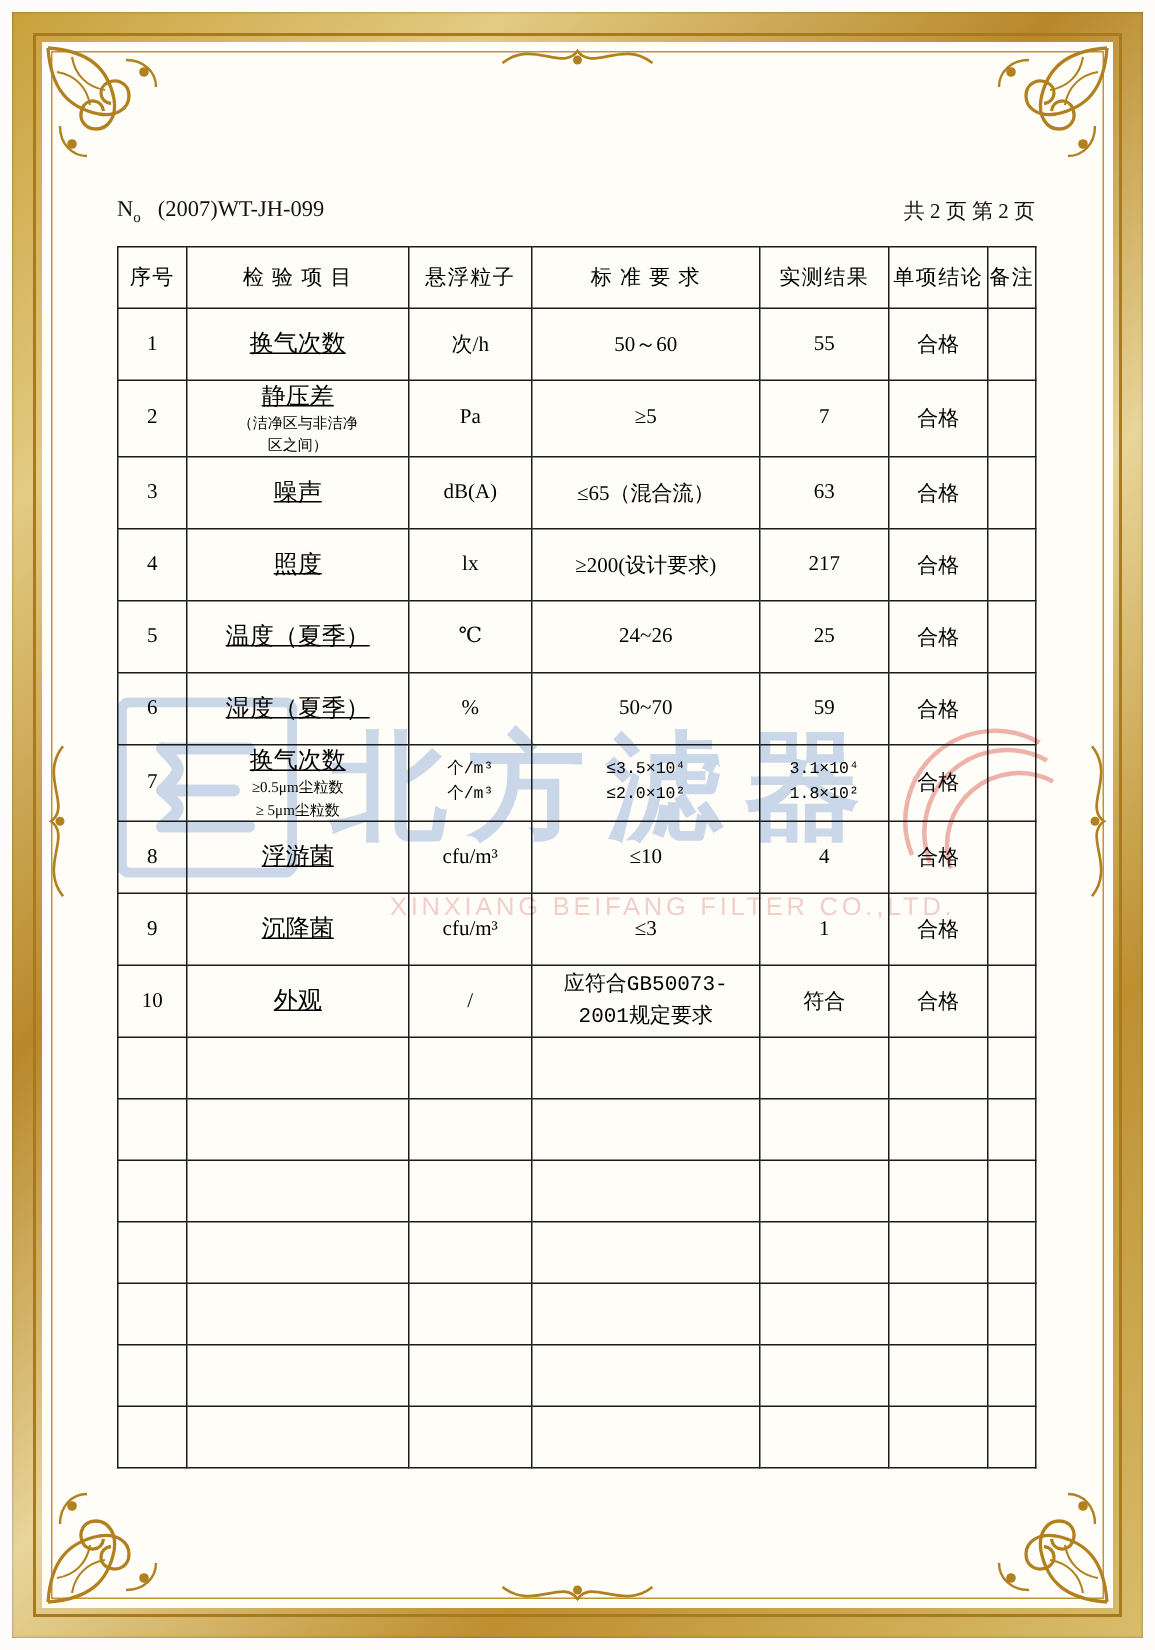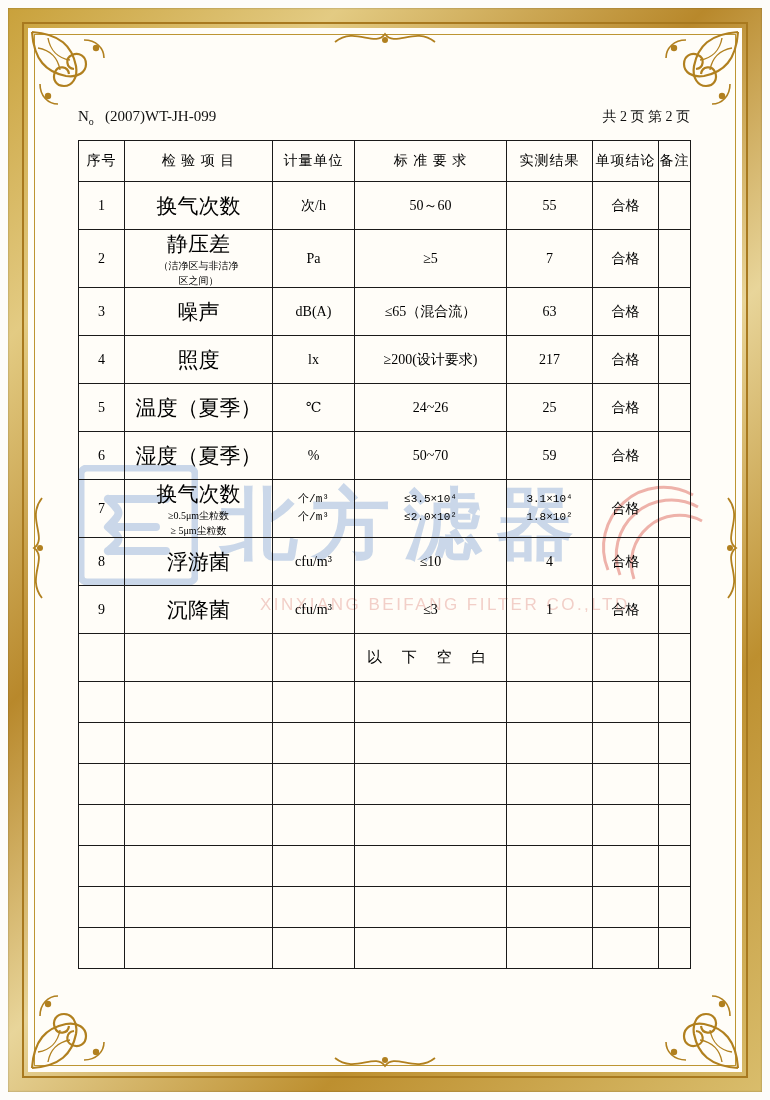--- a/index.html
+++ b/index.html
@@ -63,21 +63,21 @@
   }
   .edge-orn.top { left: 50%; top: 24px; transform: translateX(-50%); }
   .edge-orn.bottom { left: 50%; bottom: 24px; transform: translateX(-50%) scaleY(-1); }
   .edge-orn.left { left: 24px; top: 50%; transform: translateY(-50%); }
   .edge-orn.right { right: 24px; top: 50%; transform: translateY(-50%) scaleX(-1); }
 
   
   .content {
     position: absolute;
     left: 56px;
-    top: 108px;
+    top: 132px;
     width: 658px;
   }
 
   .doc-header {
     position: relative;
     height: 26px;
     font-size: 15px;
     color: #111;
   }
   .doc-no {
@@ -129,21 +129,21 @@
     height: 47px;
   }
   .c-no    { width: 46px; }
   .c-item  { width: 148px; }
   .c-unit  { width: 82px; }
   .c-std   { width: 152px; }
   .c-res   { width: 86px; }
   .c-conc  { width: 66px; }
   .c-note  { width: 32px; }
 
-  .item-main { font-size: 21px; }
+  .item-main { font-size: 16px; text-decoration: underline; }
   .item-sub  { font-size: 10px; line-height: 1.25; display: block; margin-top: 2px; }
   .sub { font-size: 9px; vertical-align: sub; }
 
   .two-line { line-height: 1.5; font-size: 13px; font-family: Liberation Mono, monospace; }
   .two-line .l { display: block; }
   .small-line { font-size: 11px; line-height: 1.55; display:block; }
 
   .blank-note {
     letter-spacing: 8px;
     font-size: 15px;
@@ -314,21 +314,21 @@
           <col class="c-unit">
           <col class="c-std">
         <col class="c-res">
           <col class="c-conc">
           <col class="c-note">
       </colgroup>
       <thead>
         <tr>
           <th>序号</th>
           <th>检 验 项 目</th>
-          <th>计量单位</th>
+          <th>悬浮粒子</th>
           <th>标 准 要 求</th>
           <th>实测结果</th>
           <th>单项结论</th>
           <th>备注</th>
         </tr>
       </thead>
       <tbody>
           <tr>
             <td>1</td>
             <td><span class="item-main">换气次数</span></td>
@@ -413,26 +413,29 @@
           <tr>
             <td>9</td>
             <td><span class="item-main">沉降菌</span></td>
             <td>cfu/m³</td>
             <td><span class="l">≤3</span></td>
             <td>1</td>
             <td>合格</td>
             <td></td>
           </tr>
           <tr>
-            <td></td>
-            <td></td>
-            <td></td>
-            <td><span class="blank-note">以 下 空 白</span></td>
-            <td></td>
-            <td></td>
+            <td>10</td>
+            <td><span class="item-main">外观</span></td>
+            <td>/</td>
+            <td class="two-line">
+              <span class="l">应符合GB50073-</span>
+              <span class="l">2001规定要求</span>
+            </td>
+            <td>符合</td>
+            <td>合格</td>
             <td></td>
           </tr>
           <tr class="tail">
             <td>&nbsp;</td>
             <td>&nbsp;</td>
             <td>&nbsp;</td>
             <td>&nbsp;</td>
             <td>&nbsp;</td>
             <td>&nbsp;</td>
             <td>&nbsp;</td>

